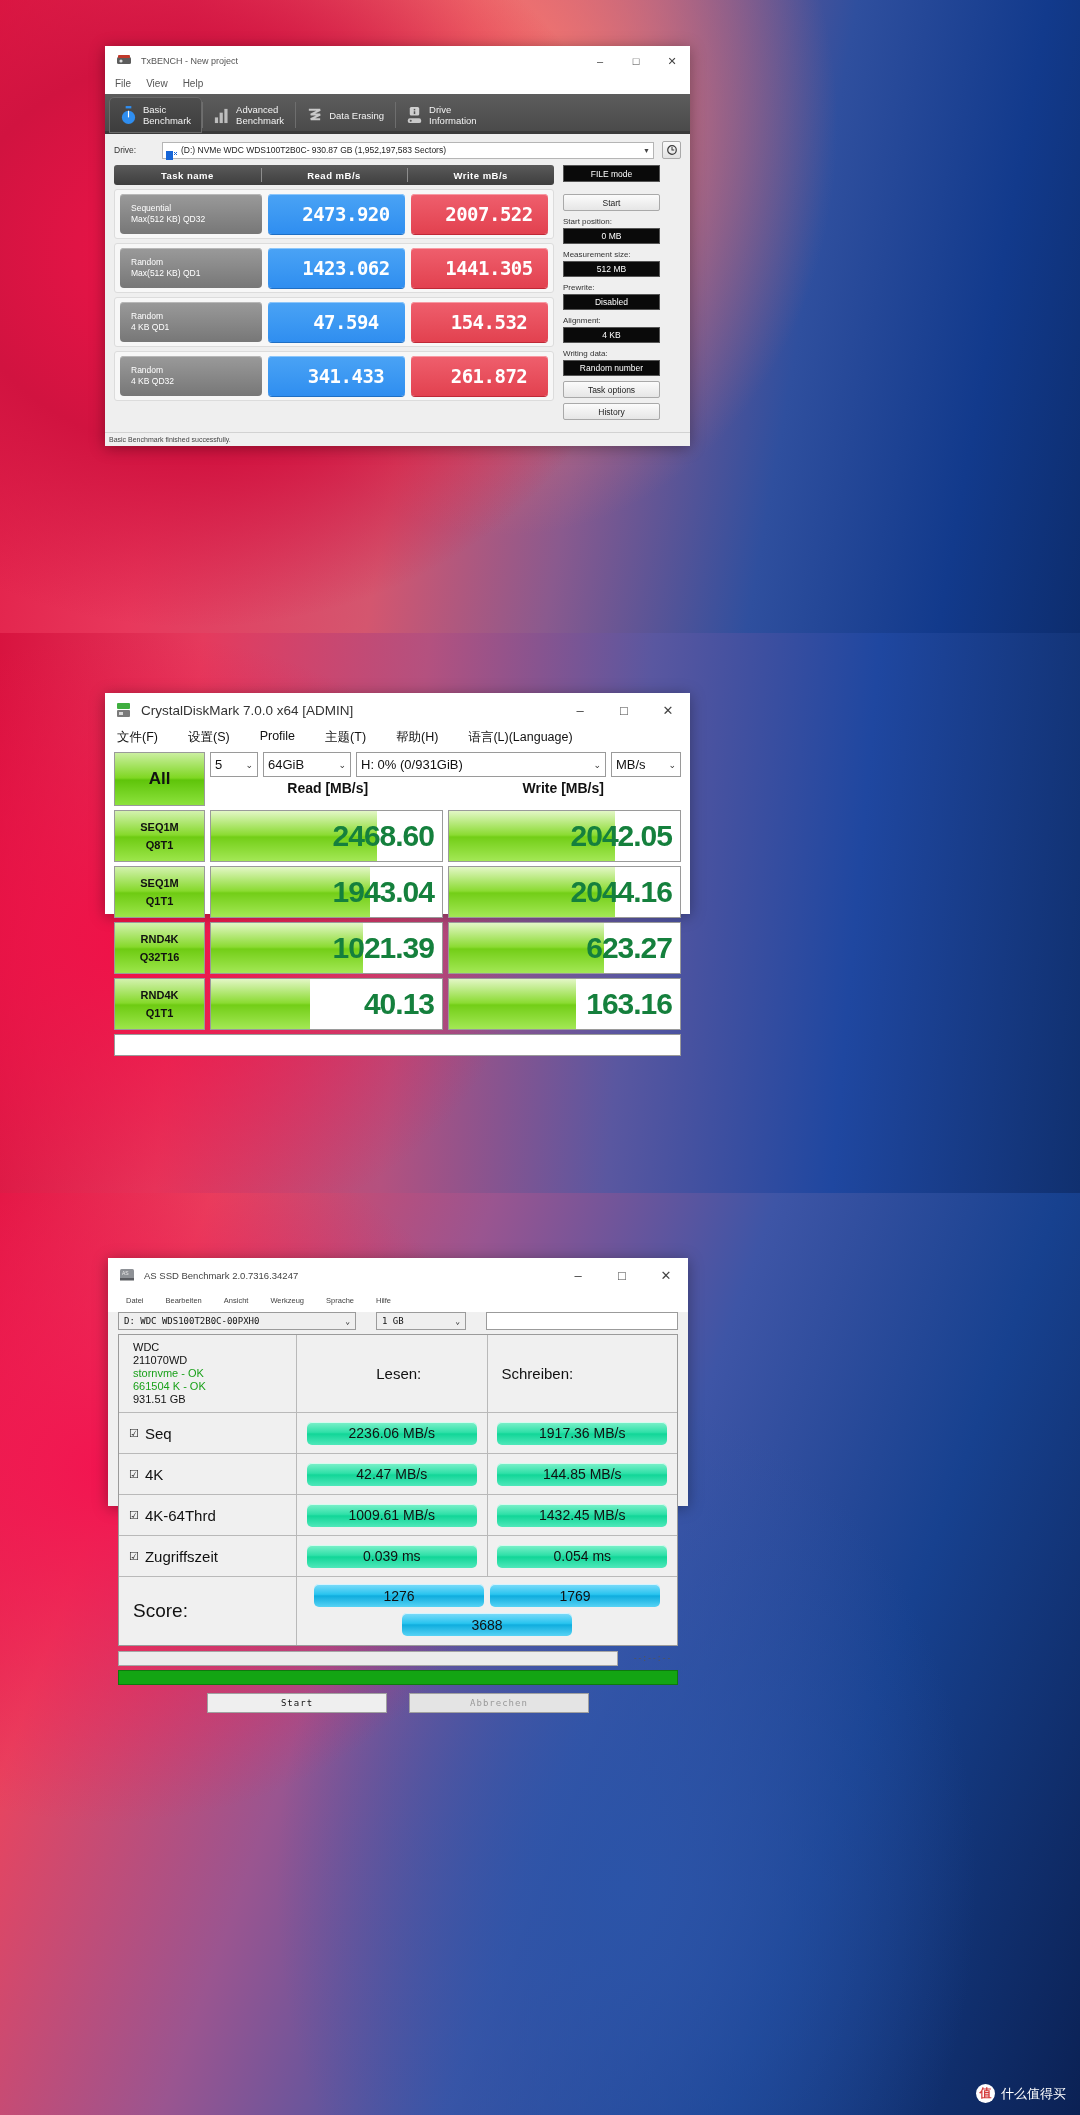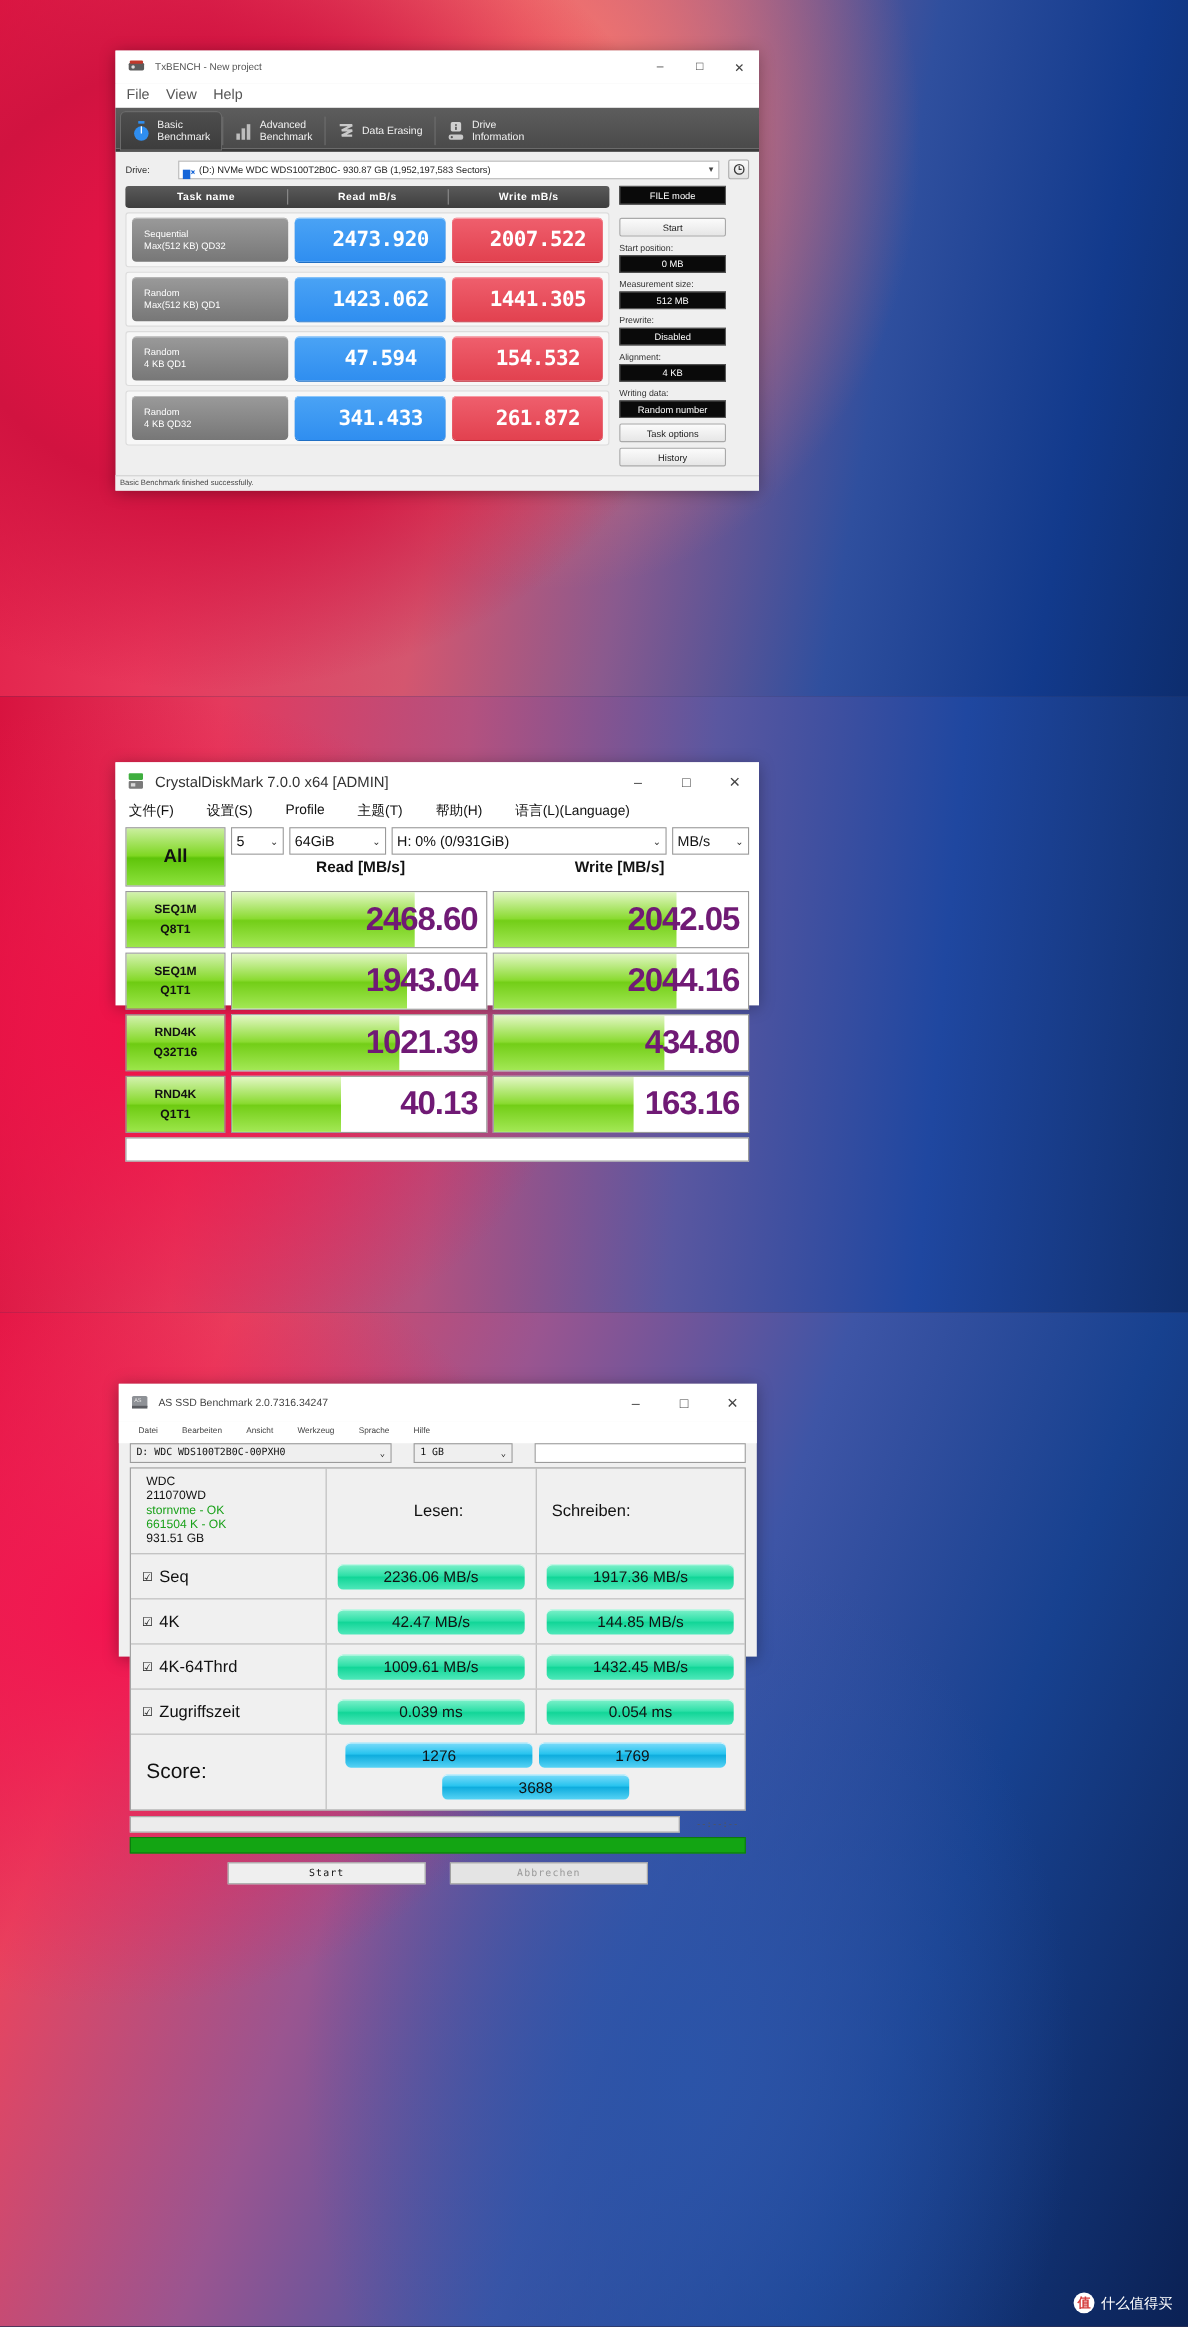--- a/index.html
+++ b/index.html
@@ -38,21 +38,21 @@
   .title-txt { font-size: 11px; color: #3a3a3a; white-space: nowrap; }
   .win-ctl { margin-left: auto; display: flex; height: 100%; }
   .wb { width: 44px; height: 100%; display: flex; align-items: center; justify-content: center;
         font-size: 13px; color: #444; }
 
   
   #txbench { left: 105px; top: 46px; width: 585px; height: 400px; background: #efefef; }
   #txbench .titlebar { height: 30px; background: #fff; }
   #txbench .title-txt { font-size: 9px; color: #555; }
   #txbench .wb { width: 36px; font-size: 11px; }
-  .tx-menu { display: flex; gap: 15px; padding: 2px 10px 5px 10px; background: #fff; font-size: 13px; color: #555; }
+  .tx-menu { display: flex; gap: 15px; padding: 2px 10px 5px 10px; background: #fff; font-size: 10px; color: #555; }
   .tx-tabs { display: flex; height: 40px; background: linear-gradient(#5d5d5d,#4a4a4a); padding: 3px 4px 0 4px;
              border-bottom: 3px solid #3b3b3b; }
   .tx-tab { display: flex; align-items: center; gap: 6px; padding: 0 11px; height: 36px;
             color: #f2f2f2; position: relative; }
   .tx-tab + .tx-tab::before { content:""; position:absolute; left:0; top:5px; bottom:5px; width:1px; background:#6e6e6e; }
   .tx-tab.active { background: linear-gradient(#4e4e4e,#3c3c3c); border-radius: 5px 5px 0 0;
                    box-shadow: inset 0 0 0 1px #6a6a6a; }
   .tx-tab-lbl { font-size: 9.5px; line-height: 11px; }
   .tx-ico { width: 17px; height: 19px; flex: none; }
 
@@ -115,21 +115,21 @@
   .cdm-head { flex: 1; text-align: center; font-weight: bold; font-size: 14px; color: #111; }
   .cdm-row { display: flex; gap: 5px; margin-top: 4px; }
   .cdm-tag { width: 91px; height: 52px; border: 1px solid #9a9a9a;
              background: linear-gradient(180deg,#d3f2ae 0%,#86d92b 48%,#6ecb12 52%,#9ce64a 100%);
              display: flex; flex-direction: column; align-items: center; justify-content: center;
              font-weight: bold; font-size: 11px; color: #111; gap: 6px; }
   .cdm-cell { flex: 1; height: 52px; border: 1px solid #9a9a9a; background: #fff; position: relative; overflow: hidden; }
   .cdm-fill { position: absolute; left: 0; top: 0; bottom: 0;
               background: linear-gradient(180deg,#e3f7c6 0%,#8bdb32 48%,#73ce17 52%,#a3e855 100%); }
   .cdm-num { position: absolute; right: 8px; top: 0; bottom: 0; display: flex; align-items: center;
-             font-weight: bold; font-size: 30px; color: #701a75; letter-spacing: -1px; }
+             font-weight: bold; font-size: 30px; color: #15803d; letter-spacing: -1px; }
   .cdm-foot { height: 22px; border: 1px solid #9a9a9a; background: #fff; margin-top: 4px; }
 
   
   #assd { left: 108px; top: 1258px; width: 580px; height: 245px; background: #f0f0f0; height: 248px; }
   #assd { height: 248px; }
   #assd .title-txt { font-size: 9.5px; color: #444; }
   .as-menu { display: flex; gap: 22px; padding: 4px 18px 7px 18px; font-size: 7.5px; color: #444; background:#fff; }
   .as-body { padding: 0 10px; }
   .as-toprow { display: flex; gap: 20px; margin-bottom: 4px; }
   .as-combo { height: 18px; border: 1px solid #9b9b9b; background: #efefef;
@@ -430,21 +430,21 @@
       <div class="cdm-tag">
         <span>RND4K</span>
         <span>Q32T16</span>
       </div>
       <div class="cdm-cell">
         <span class="cdm-fill" style="width: 66%;"></span>
         <span class="cdm-num">1021.39</span>
       </div>
       <div class="cdm-cell">
         <span class="cdm-fill" style="width: 67%;"></span>
-        <span class="cdm-num">434.80</span>
+        <span class="cdm-num">623.27</span>
       </div>
     </div>
     <div class="cdm-row">
       <div class="cdm-tag">
         <span>RND4K</span>
         <span>Q1T1</span>
       </div>
       <div class="cdm-cell">
         <span class="cdm-fill" style="width: 43%;"></span>
         <span class="cdm-num">40.13</span>

